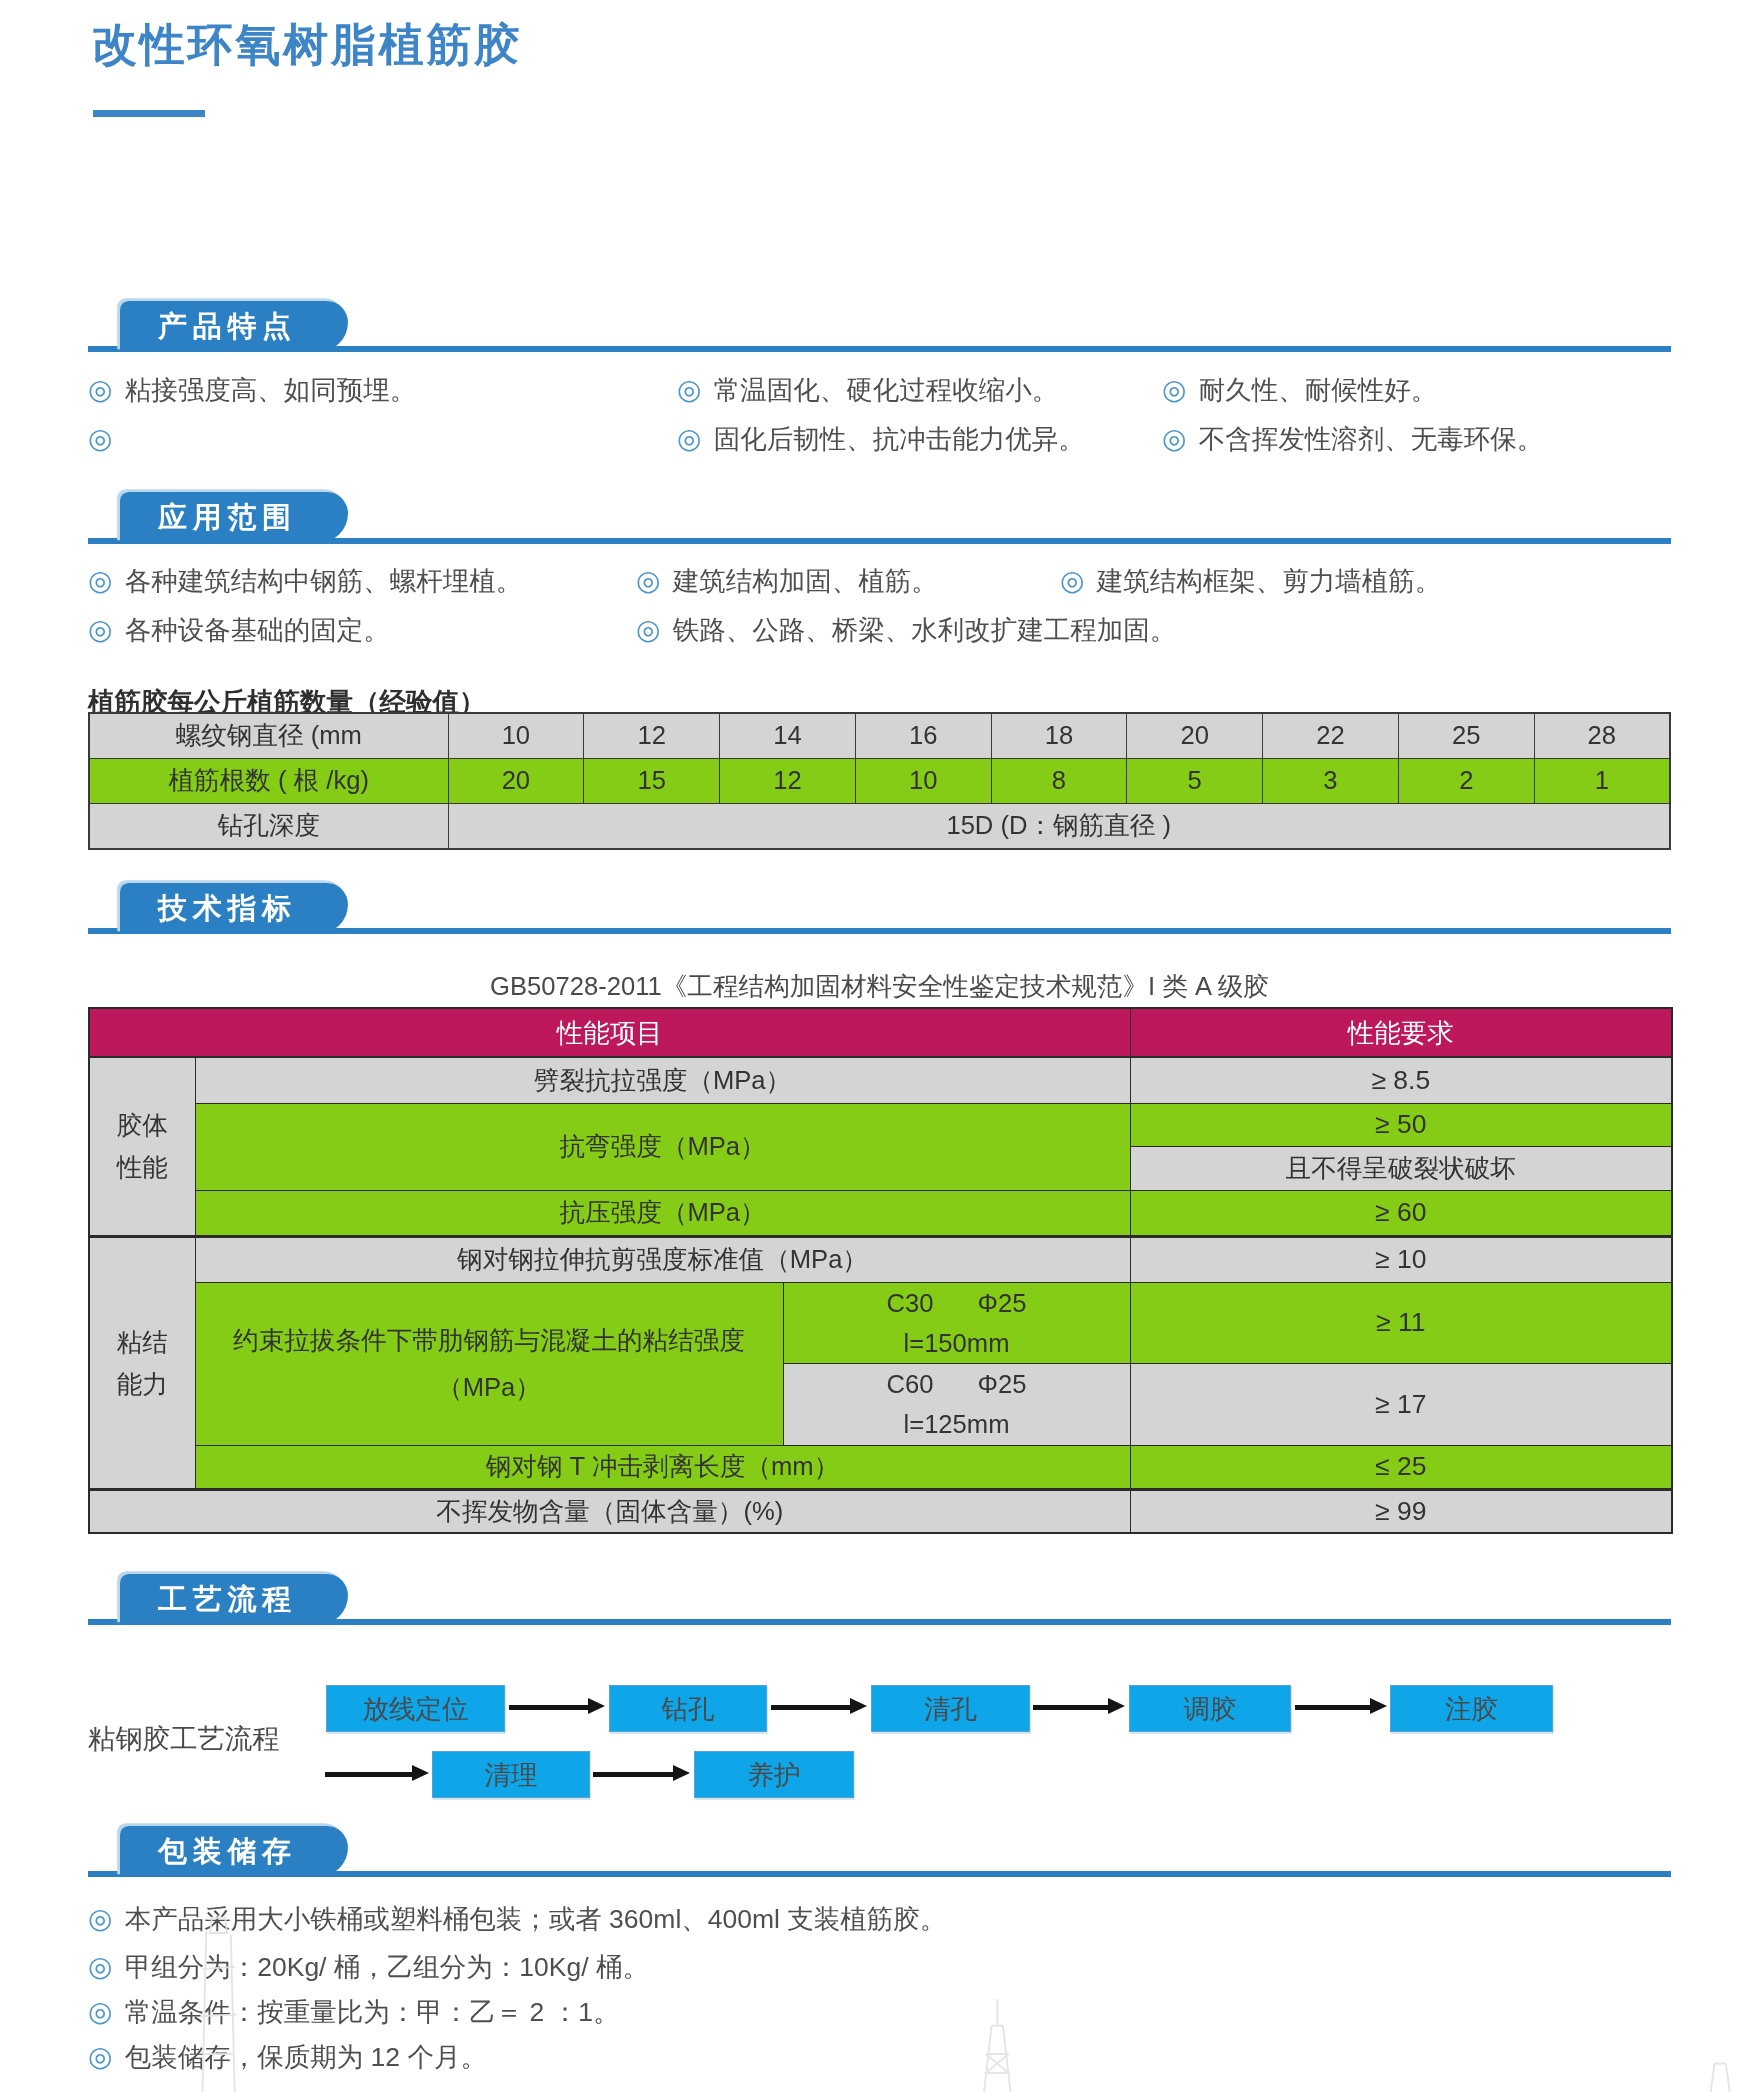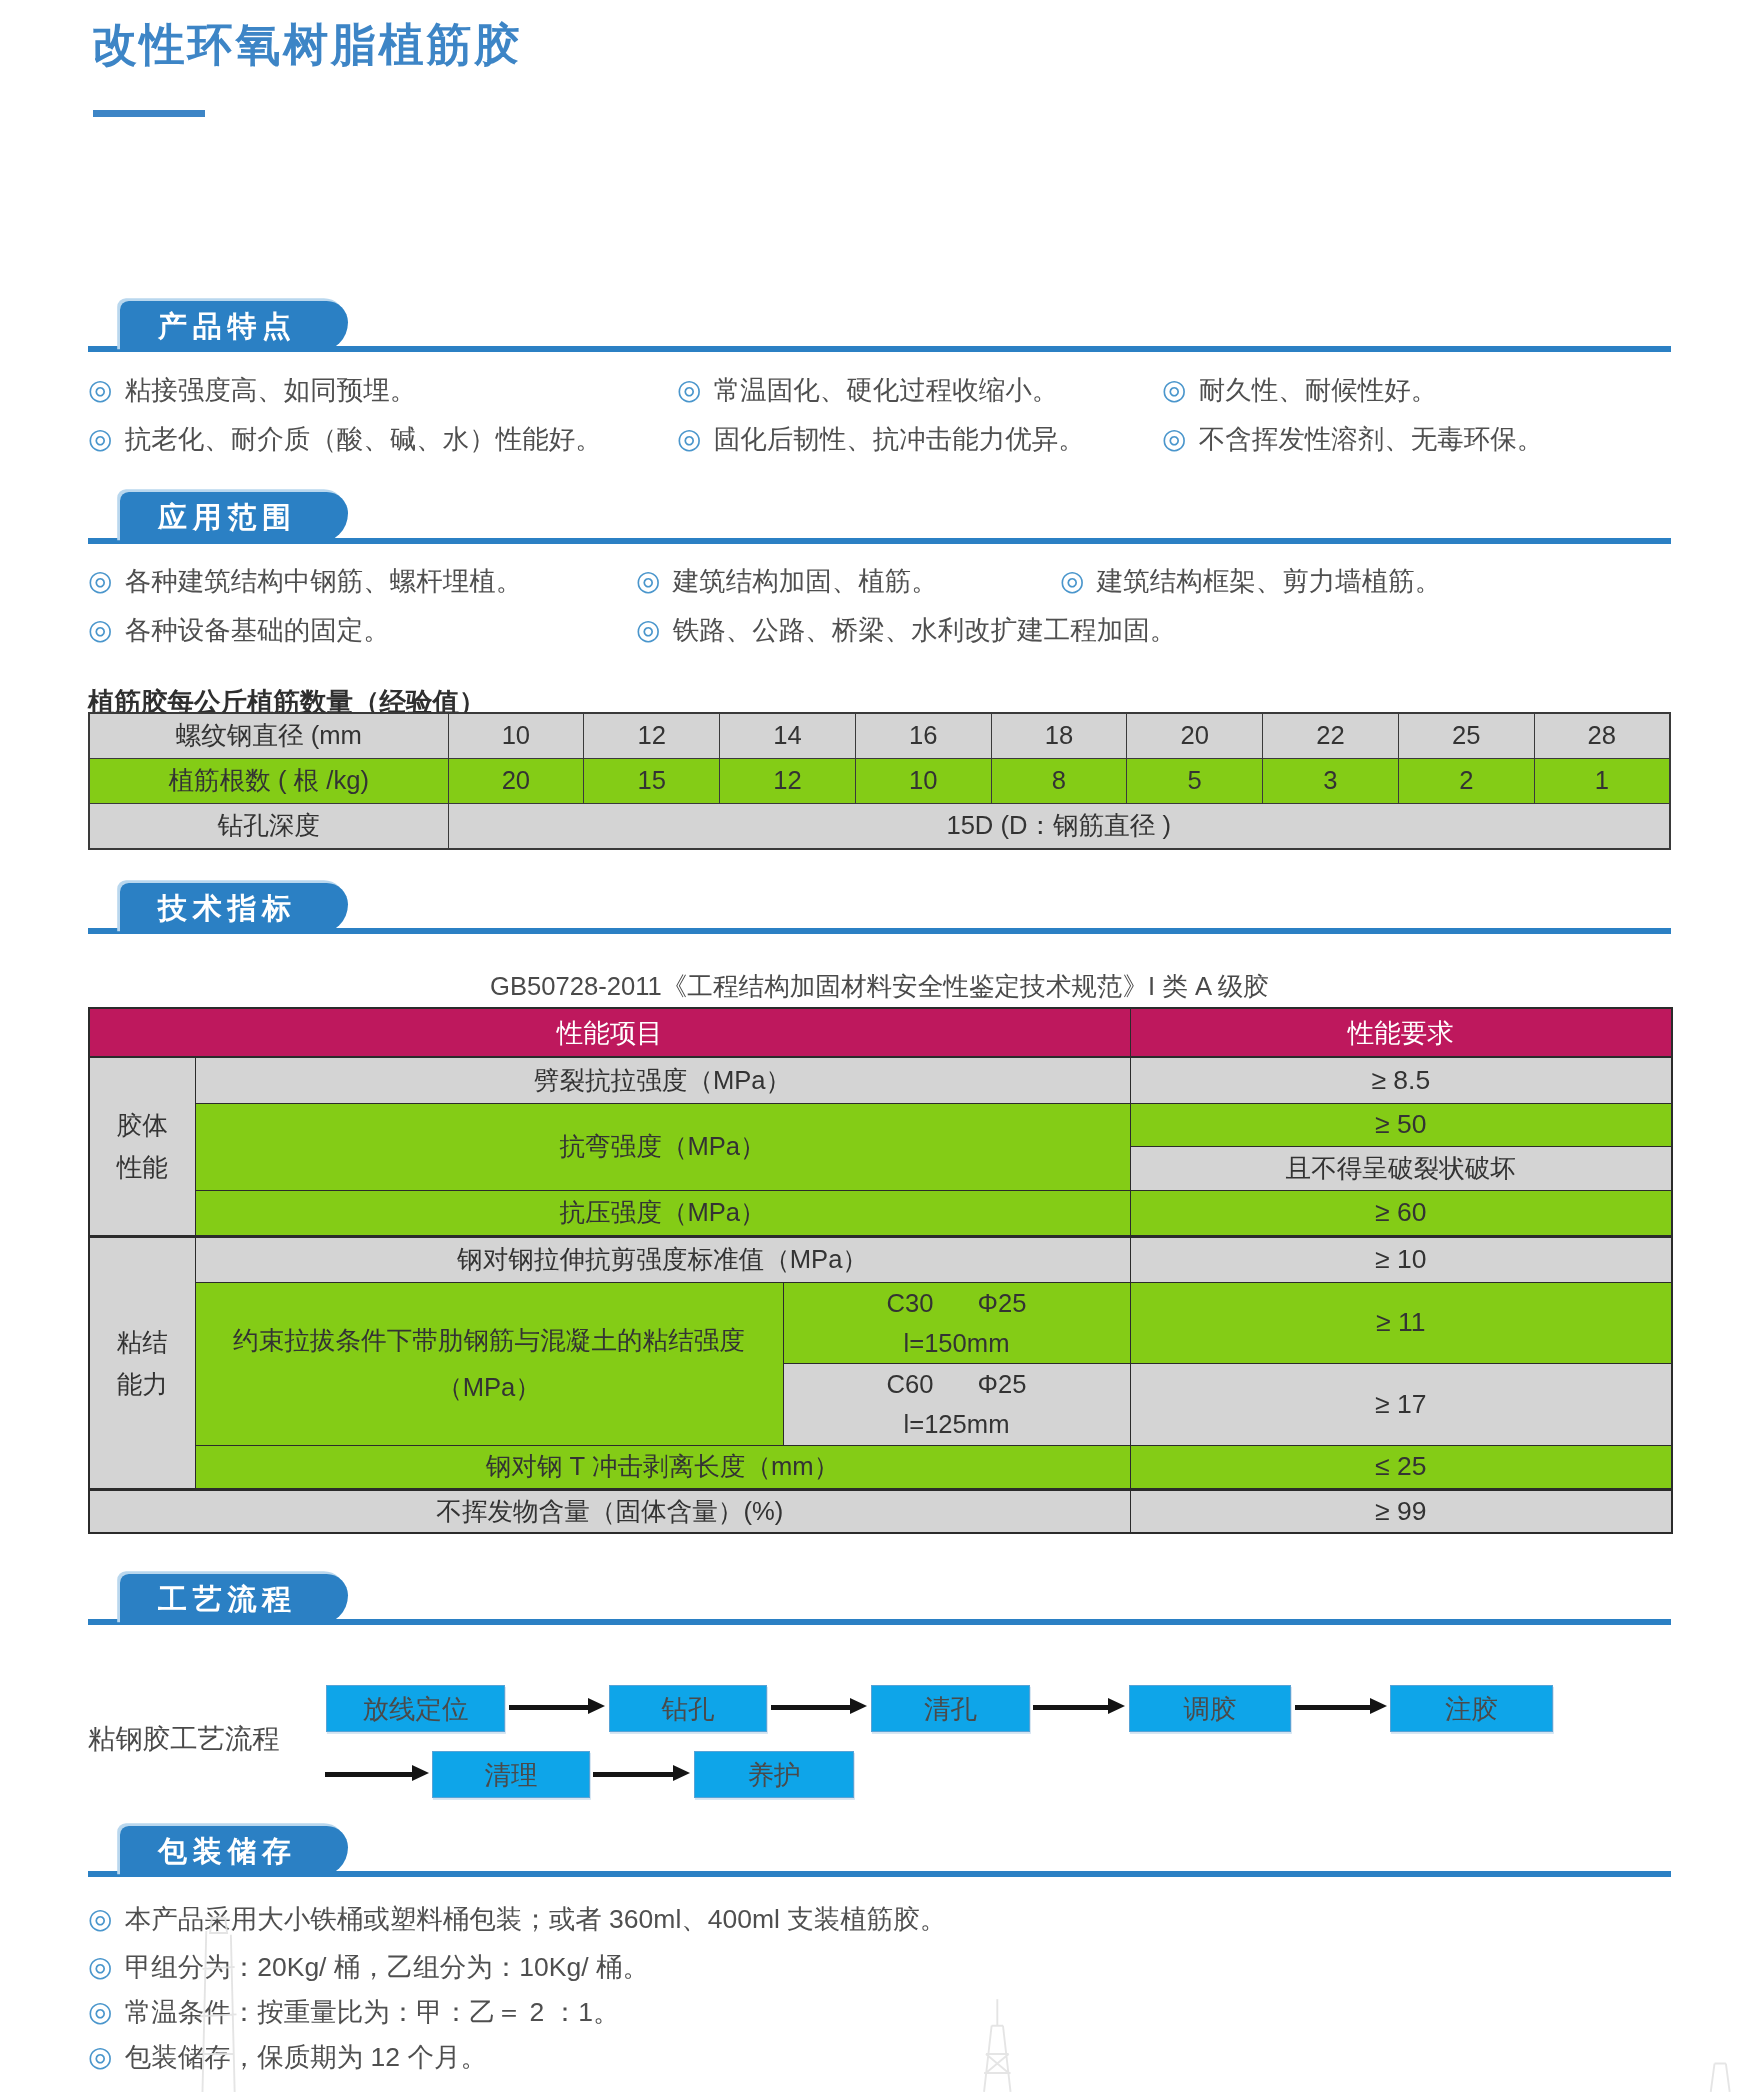--- a/index.html
+++ b/index.html
@@ -92,21 +92,20 @@
       <span>常温固化、硬化过程收缩小。</span>
     </div>
     <div class="bullet">
       <span class="b-ico">◎</span>
       <span>耐久性、耐候性好。</span>
     </div>
   </div>
   <div class="abs b-row" style="top:420px;">
     <div class="bullet w1a">
       <span class="b-ico">◎</span>
-      <span>抗老化、耐介质（酸、碱、水）性能好。</span>
     </div>
     <div class="bullet w1b">
       <span class="b-ico">◎</span>
       <span>固化后韧性、抗冲击能力优异。</span>
     </div>
     <div class="bullet">
       <span class="b-ico">◎</span>
       <span>不含挥发性溶剂、无毒环保。</span>
     </div>
   </div>

